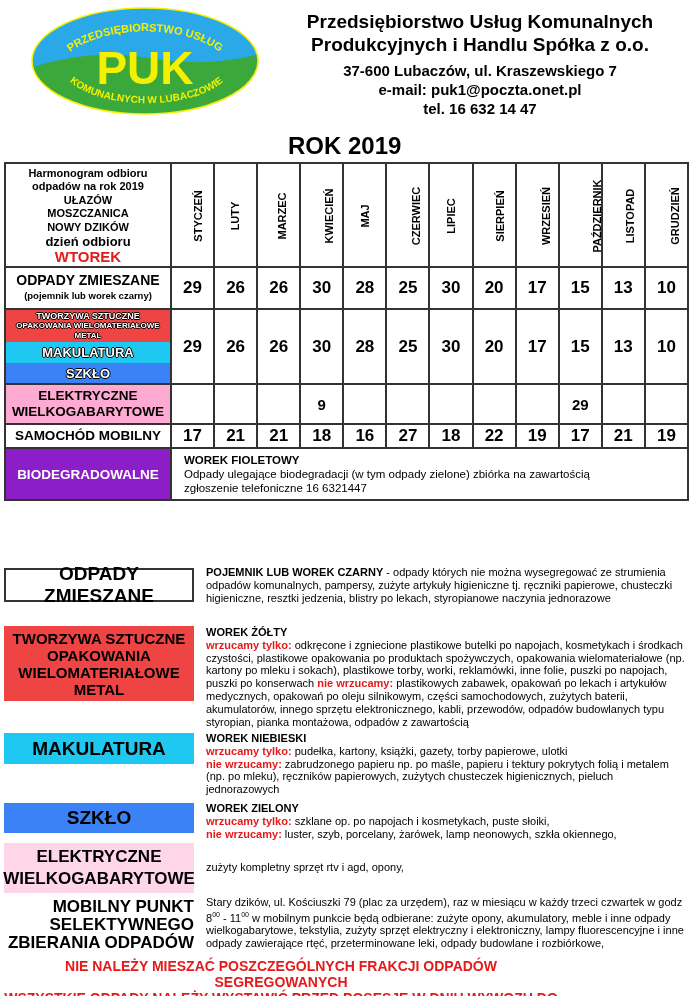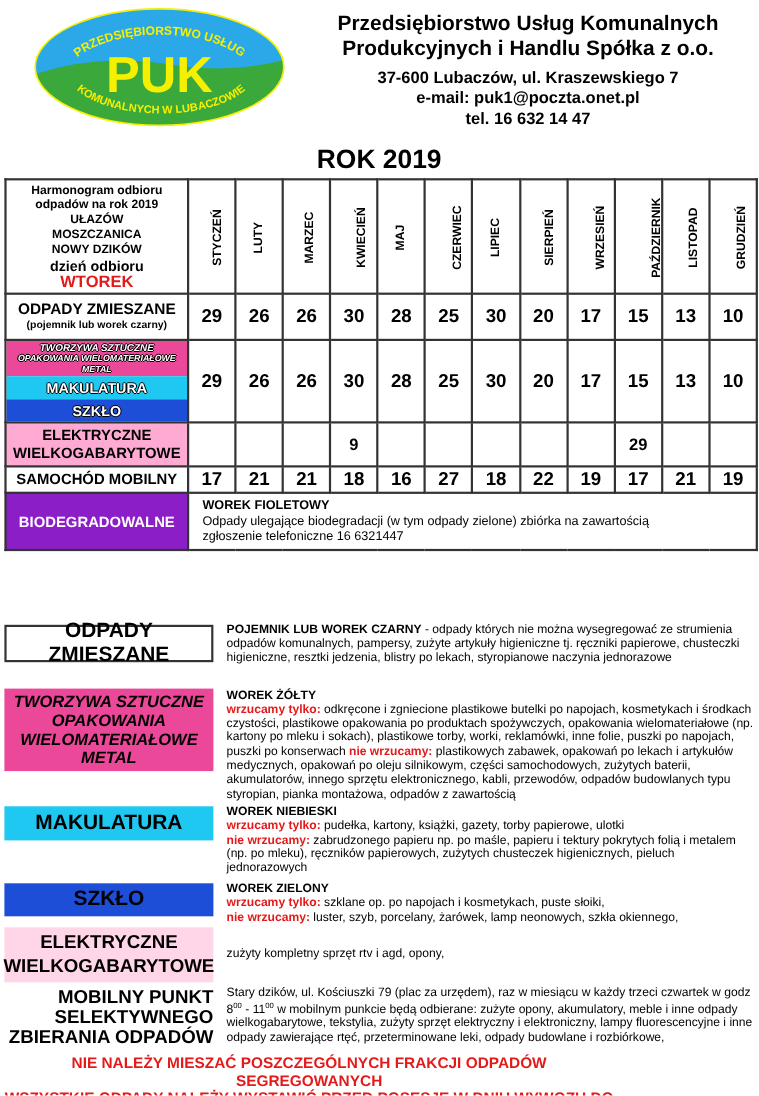--- a/index.html
+++ b/index.html
@@ -16,23 +16,23 @@
   .hdr-cell { font-size: 11px; line-height: 13.5px; padding: 2px; }
   .hdr-cell .big { font-size: 13px; line-height: 16px; }
   .hdr-cell .red { color: #e41a1a; font-size: 15px; }
   .month { height: 104px; padding: 0; }
   .month span { display: inline-block; transform: rotate(-90deg); white-space: nowrap; font-size: 11px; }
   .val { font-size: 17px; }
   .rowlabel { font-size: 14px; line-height: 16px; }
   .rowlabel small { font-size: 9.5px; display: block; }
   .sub { display: flex; flex-direction: column; height: 100%; }
   .sub div { display: flex; align-items: center; justify-content: center; text-align: center; font-weight: bold; text-shadow: -1px 0 #000, 1px 0 #000, 0 1px #000, 0 -1px #000; color: #fff; }
-  .yellow { background: #ec4899; font-style: italic; }
+  .yellow { background: #ef4444; }
   .blue { background: #1ec8f0; }
-  .green { background: #1d4ed8; }
+  .green { background: #3b82f6; }
   .pink { background: #ffaad2; }
   .purple { background: #8c1ec8; color: #fff; }
   .desc { text-align: left !important; font-weight: normal !important; font-size: 11.5px; line-height: 14px; padding: 4px 12px; }
   .desc b { font-weight: bold; }
 
   .legend { position: absolute; left: 4px; width: 190px; text-align: center; font-weight: bold; display: flex; align-items: center; justify-content: center; }
   .ltext { position: absolute; left: 206px; width: 480px; font-size: 11px; line-height: 12.8px; }
   .ltext .ttl { font-weight: bold; }
   .ltext .red { color: #e41a1a; font-weight: bold; }
   .footer { position: absolute; left: 0; top: 958px; width: 562px; text-align: center; color: #e41a1a; font-weight: bold; font-size: 14px; line-height: 16px; }

